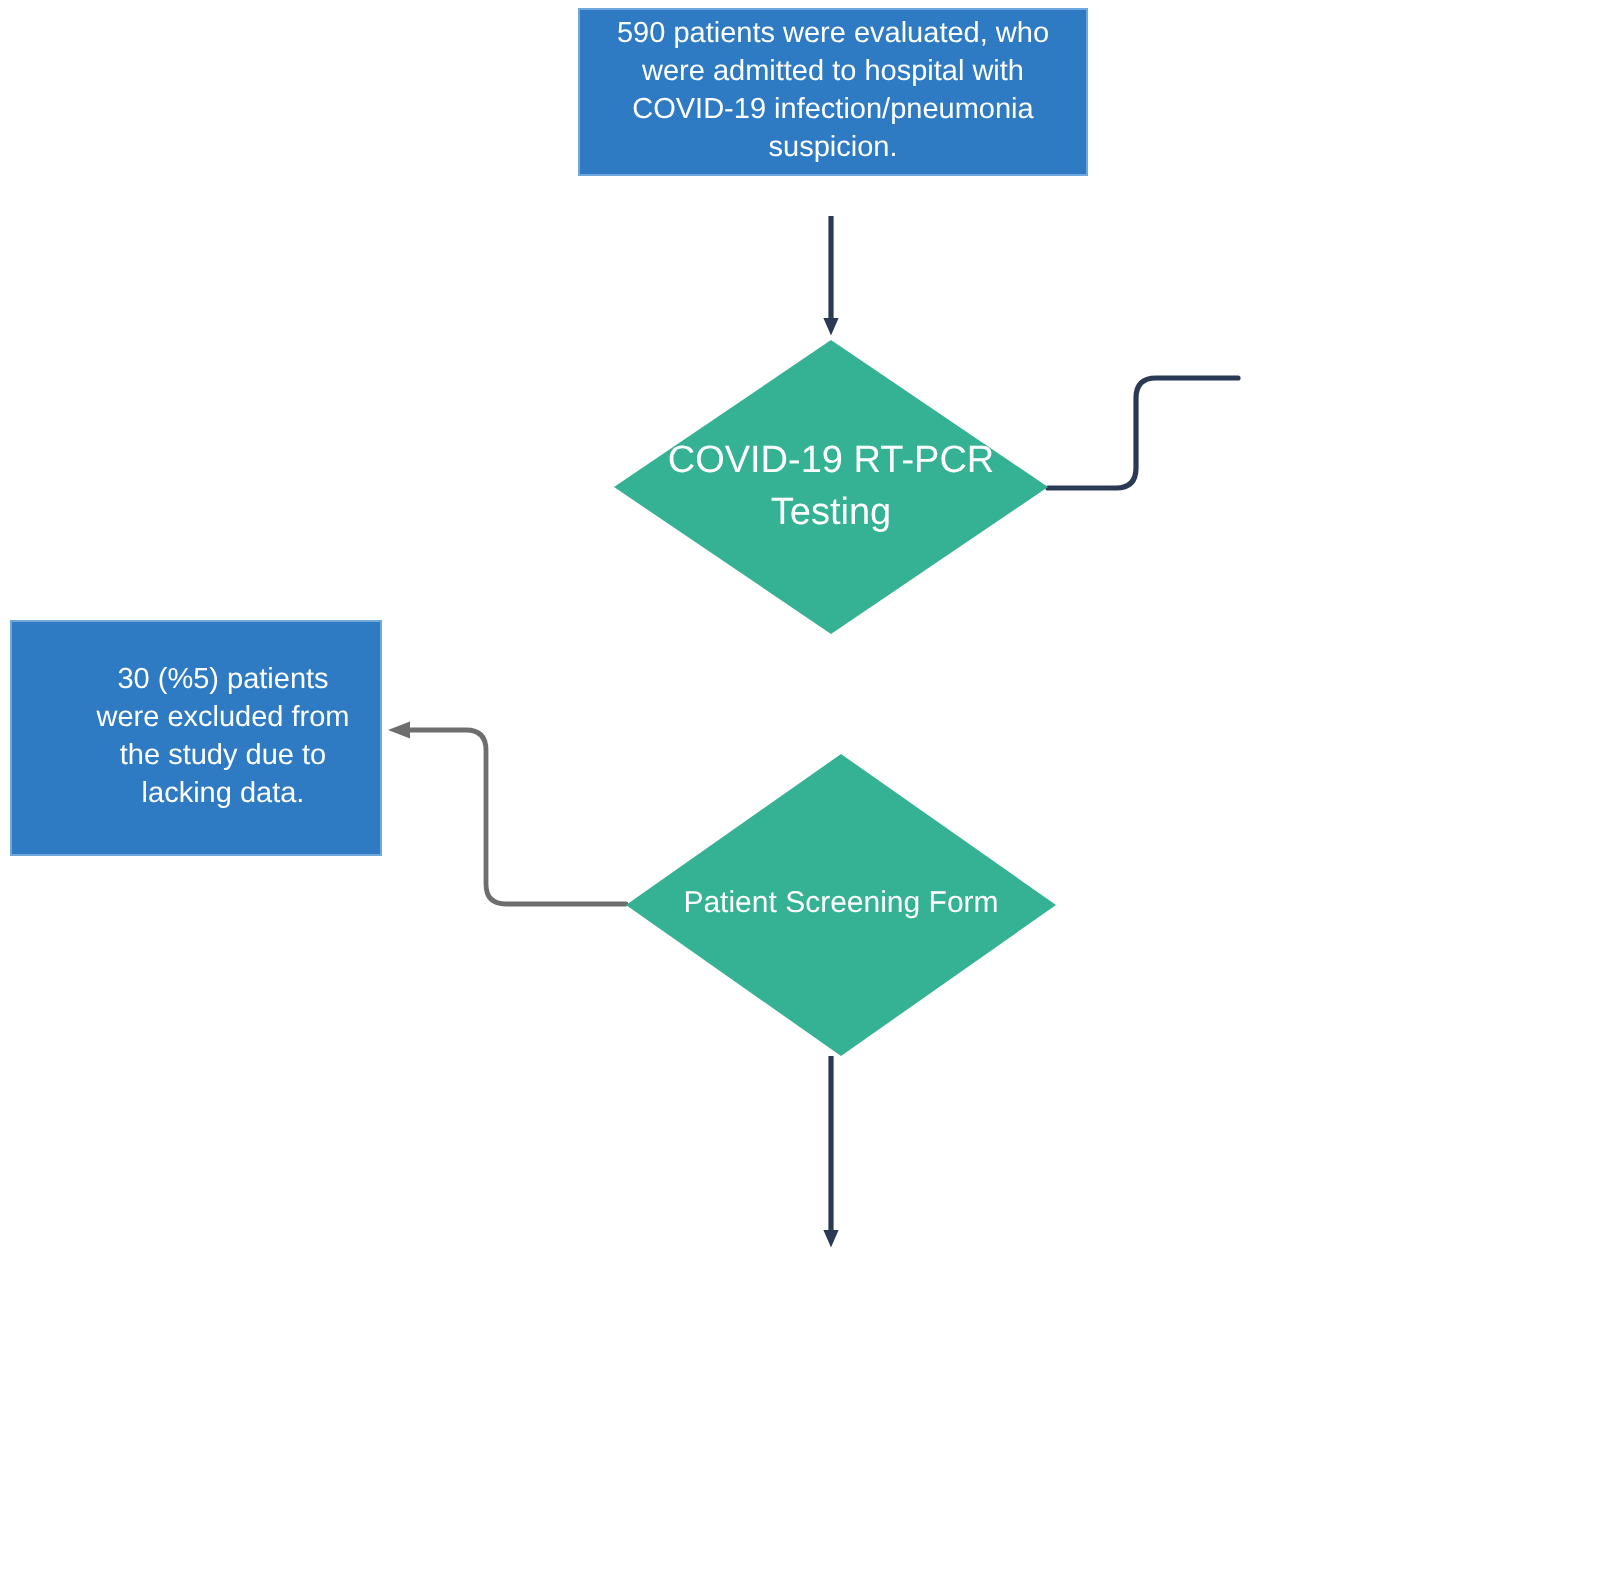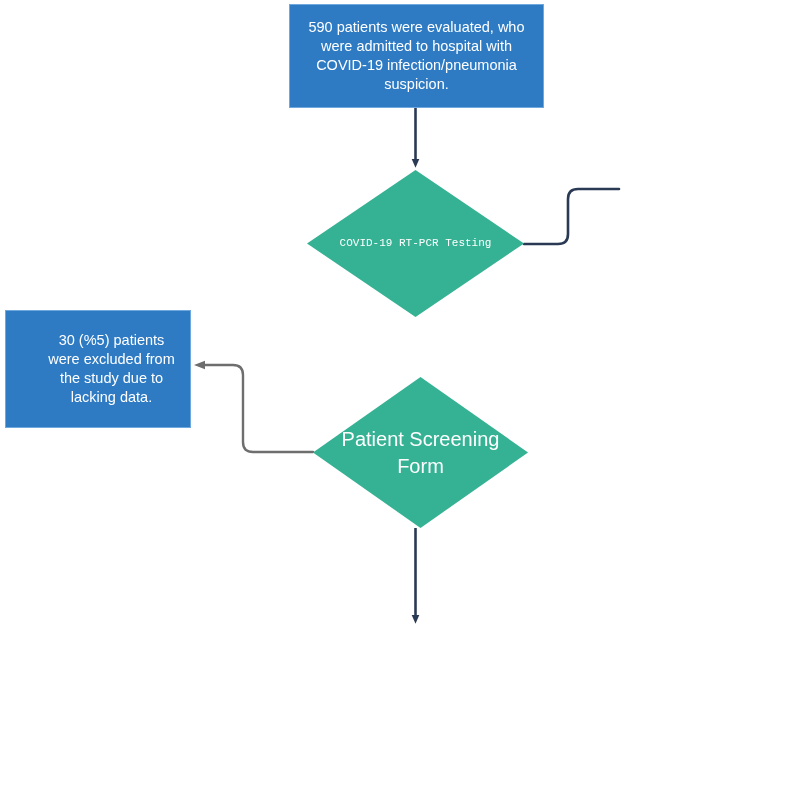--- a/index.html
+++ b/index.html
@@ -64,34 +64,34 @@
     align-items: center;
     justify-content: center;
     text-align: center;
     color: #ffffff;
     line-height: 1.35;
     padding: 0 18px;
     box-sizing: border-box;
   }
 
   
-  #node-top-box      { left: 289px; top: 4px;   width: 255px; height: 104px; }
+  #node-top-box      { left: 289px; top: 4px;   width: 255px; height: 84px; }
   #node-top-box .box-label { font-size: 14.5px; }
 
   #node-pcr-diamond  { left: 307px; top: 170px; width: 217px; height: 147px; }
-  #node-pcr-diamond .diamond-label { font-size: 11px; font-family: Liberation Mono, monospace; }
+  #node-pcr-diamond .diamond-label { font-size: 19px; }
 
   #node-excluded-neg { left: 619px; top: 121px; width: 175px; height: 136px; }
   #node-excluded-neg .box-label { font-size: 14.5px; }
 
   #node-excluded-data{ left: 5px;   top: 310px; width: 186px; height: 118px; }
   #node-excluded-data .box-label { font-size: 14.5px; margin-left: 27px; }
 
   #node-screen-diamond { left: 313px; top: 377px; width: 215px; height: 151px; }
-  #node-screen-diamond .diamond-label { font-size: 20px; }
+  #node-screen-diamond .diamond-label { font-size: 15px; }
 
   #node-final-diamond  { left: 306px; top: 624px; width: 220px; height: 164px; }
   #node-final-diamond .diamond-label { font-size: 14.5px; }
 </style>
 </head>
 <body>
 
 <div id="canvas">
 
   <svg class="connector-layer" viewBox="0 0 799 789" width="799" height="789" xmlns="http://www.w3.org/2000/svg">

